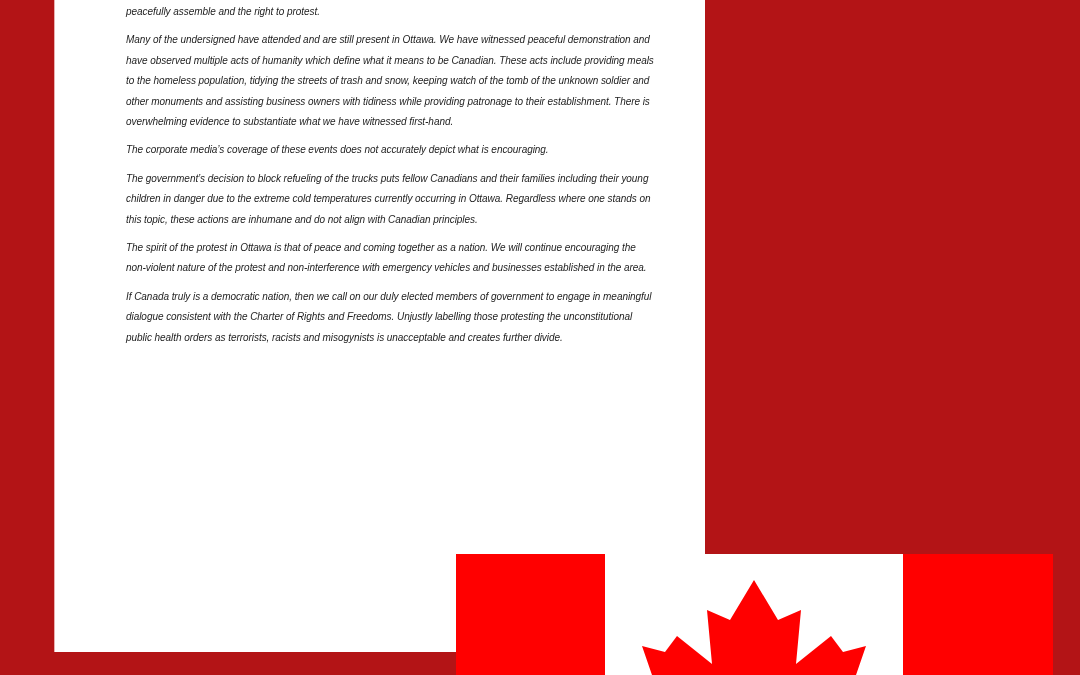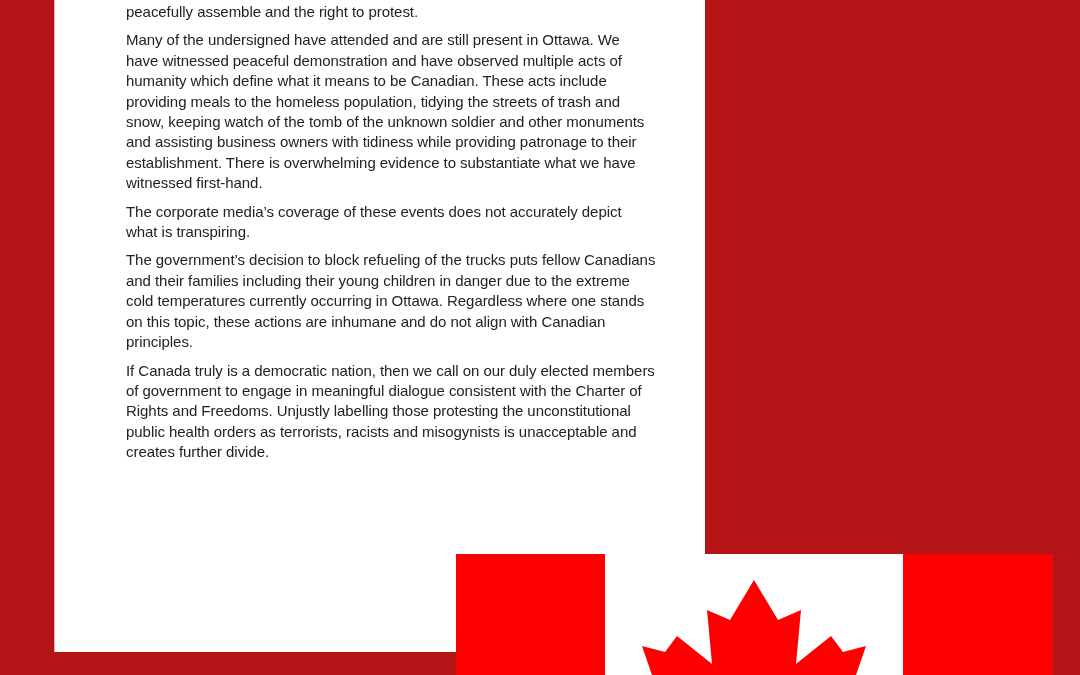--- a/index.html
+++ b/index.html
@@ -8,42 +8,44 @@
     background:#b31416;
     font-family:"Liberation Sans", "DejaVu Sans", sans-serif;
   }
   .doc {
     position:absolute; left:55px; top:0; width:650px; height:652px;
     background:#ffffff;
     box-shadow: -1px 0 0 #e8b0b0;
   }
   .doc-text {
     position:absolute; left:71px; top:2px; width:530px;
-    color:#222; font-size:15px; line-height:20.4px;
+    color:#222; font-size:10px; line-height:20.4px;
     letter-spacing:-0.05px;
+    font-style:italic;
   }
   .doc-text p { margin:0 0 8px 0; }
   .doc-text p.first { margin-bottom:8px; }
   .flag {
     position:absolute; left:456px; top:554px; width:597px; height:121px;
     background:#ffffff; overflow:hidden;
   }
   .flag .band-left { position:absolute; left:0; top:0; width:149px; height:100%; background:#ff0000; }
   .flag .band-right { position:absolute; right:0; top:0; width:150px; height:100%; background:#ff0000; }
   .flag svg { position:absolute; left:0; top:0; }
 </style>
 </head>
 <body>
 
 <div class="doc">
   <div class="doc-text">
     <p class="first">peacefully assemble and the right to protest.</p>
     <p>Many of the undersigned have attended and are still present in Ottawa. We have witnessed peaceful demonstration and have observed multiple acts of humanity which define what it means to be Canadian. These acts include providing meals to the homeless population, tidying the streets of trash and snow, keeping watch of the tomb of the unknown soldier and other monuments and assisting business owners with tidiness while providing patronage to their establishment. There is overwhelming evidence to substantiate what we have witnessed first-hand.</p>
-    <p>The corporate media’s coverage of these events does not accurately depict what is transpiring.</p>
+    <p>The corporate media’s coverage of these events does not accurately depict what is encouraging.</p>
     <p>The government’s decision to block refueling of the trucks puts fellow Canadians and their families including their young children in danger due to the extreme cold temperatures currently occurring in Ottawa. Regardless where one stands on this topic, these actions are inhumane and do not align with Canadian principles.</p>
+    <p>The spirit of the protest in Ottawa is that of peace and coming together as a nation. We will continue encouraging the non-violent nature of the protest and non-interference with emergency vehicles and businesses established in the area.</p>
     <p>If Canada truly is a democratic nation, then we call on our duly elected members of government to engage in meaningful dialogue consistent with the Charter of Rights and Freedoms. Unjustly labelling those protesting the unconstitutional public health orders as terrorists, racists and misogynists is unacceptable and creates further divide.</p>
   </div>
 </div>
 
 <div class="flag">
   <div class="band-left"></div>
   <div class="band-right"></div>
   <svg width="597" height="121" viewBox="0 0 597 121">
     <polygon fill="#ff0000" points="
       298,26

